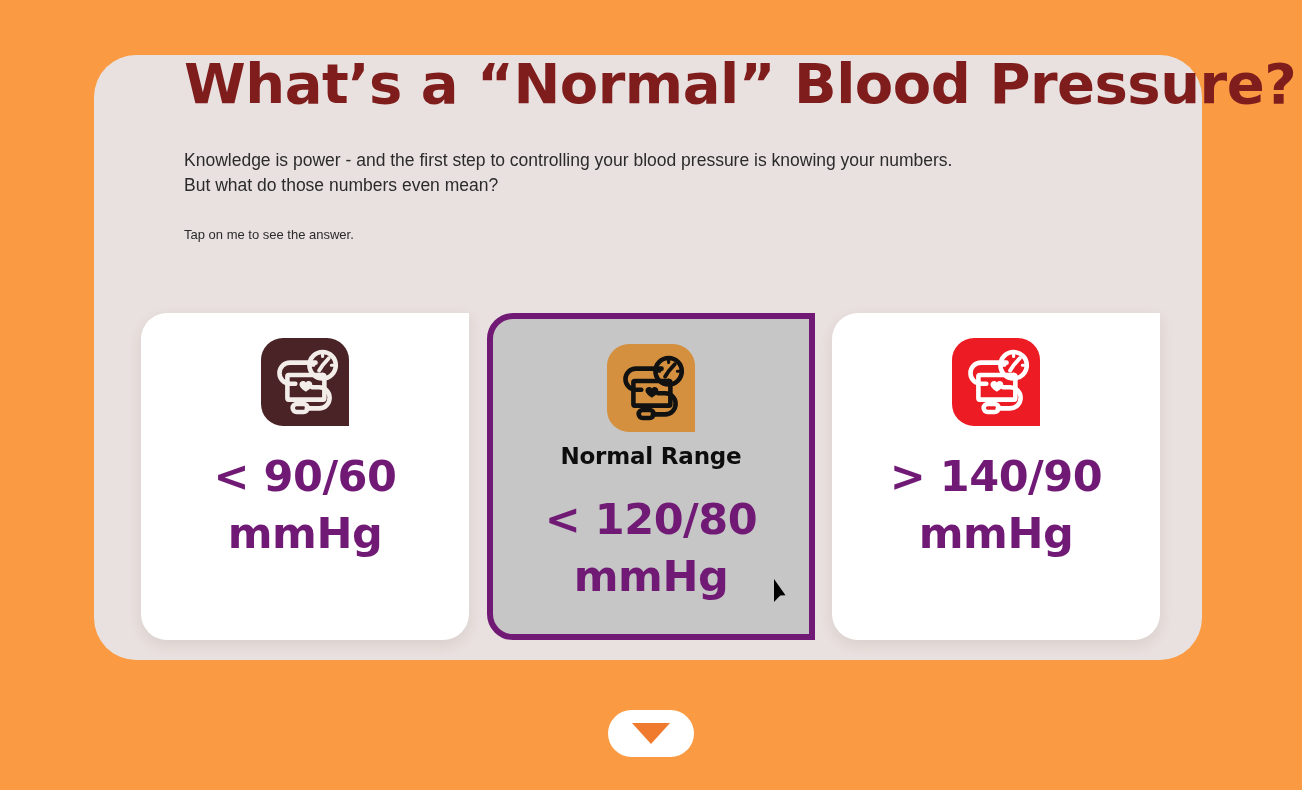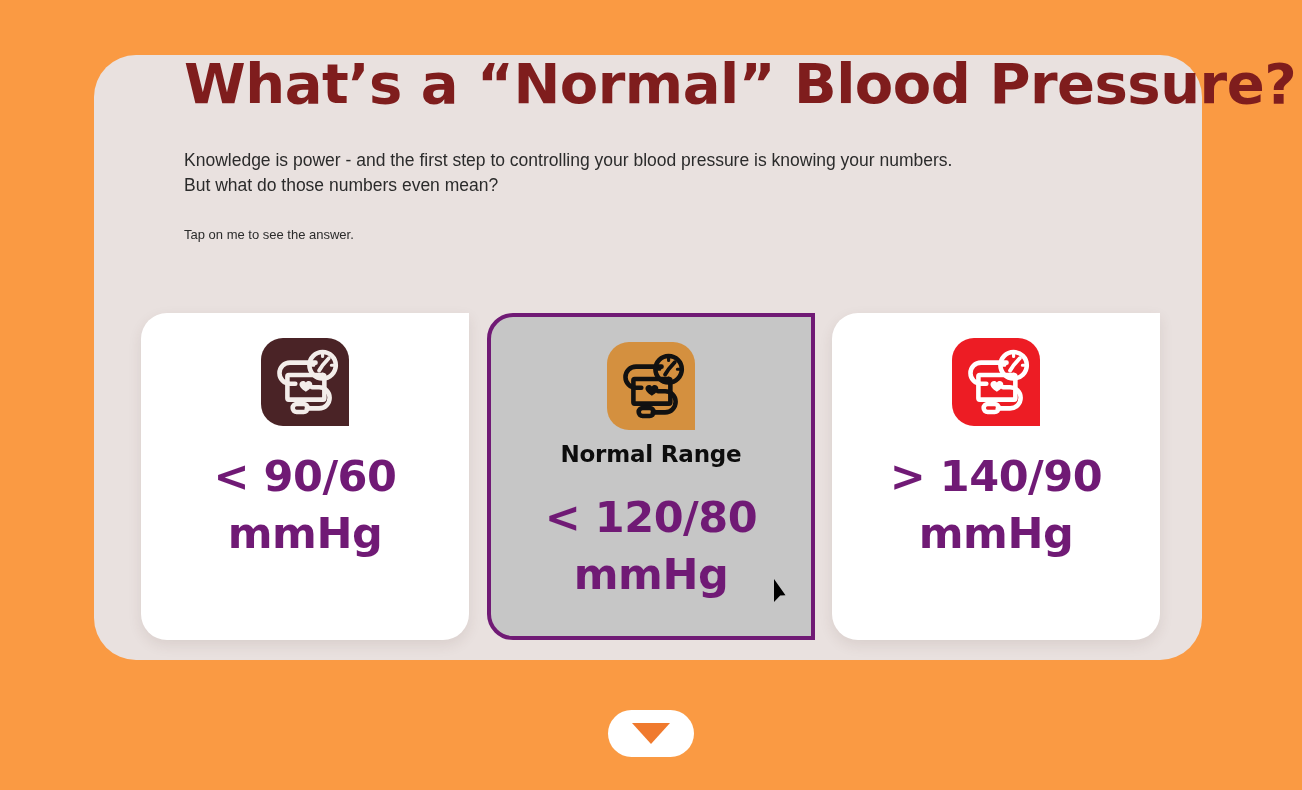--- a/index.html
+++ b/index.html
@@ -79,21 +79,21 @@
     display: flex;
     flex-direction: column;
     align-items: center;
     overflow: hidden;
   }
 
   .card.c1 { left: 0px; }
   .card.c2 {
     left: 346px;
     background: #C6C6C6;
-    border: 4px solid #701a75;
+    border: 6px solid #701a75;
     border-radius: 26px 0 0 26px;
     box-shadow: none;
   }
   .card.c3 { left: 691px; }
 
   .card-icon {
     margin-top: 25px;
     width: 88px;
     height: 88px;
     border-radius: 22px 22px 0 22px;

